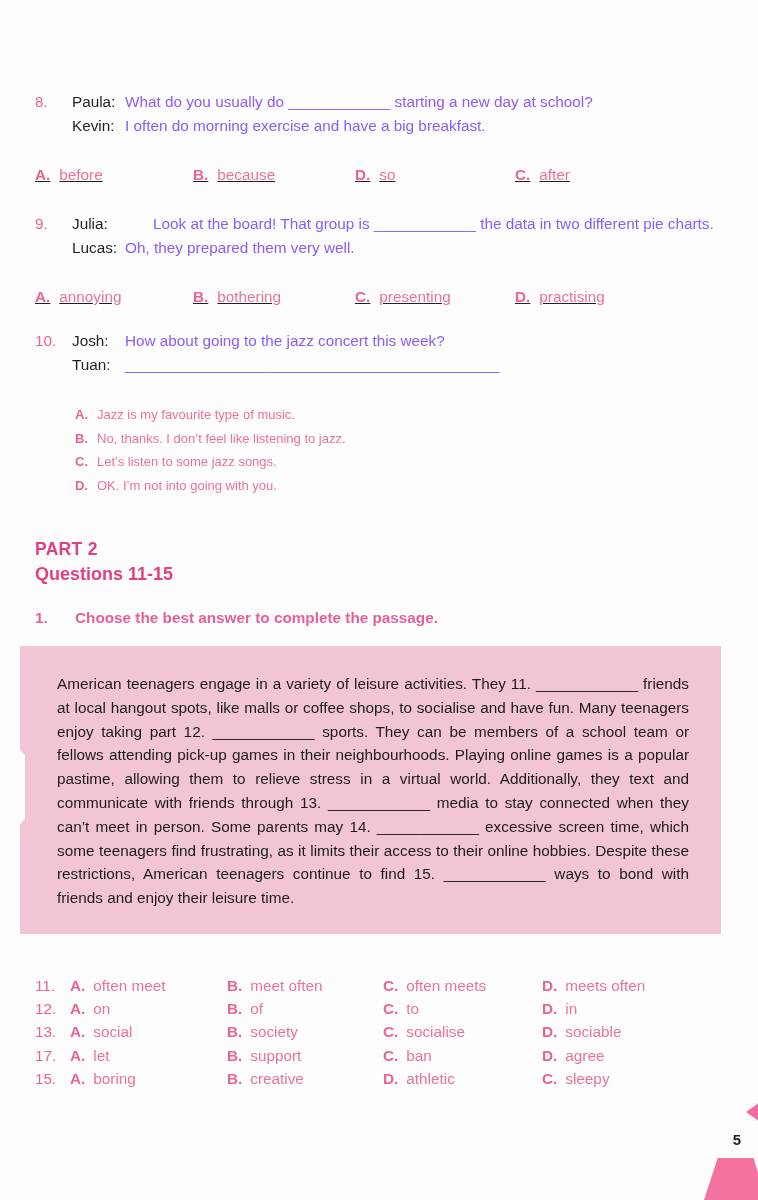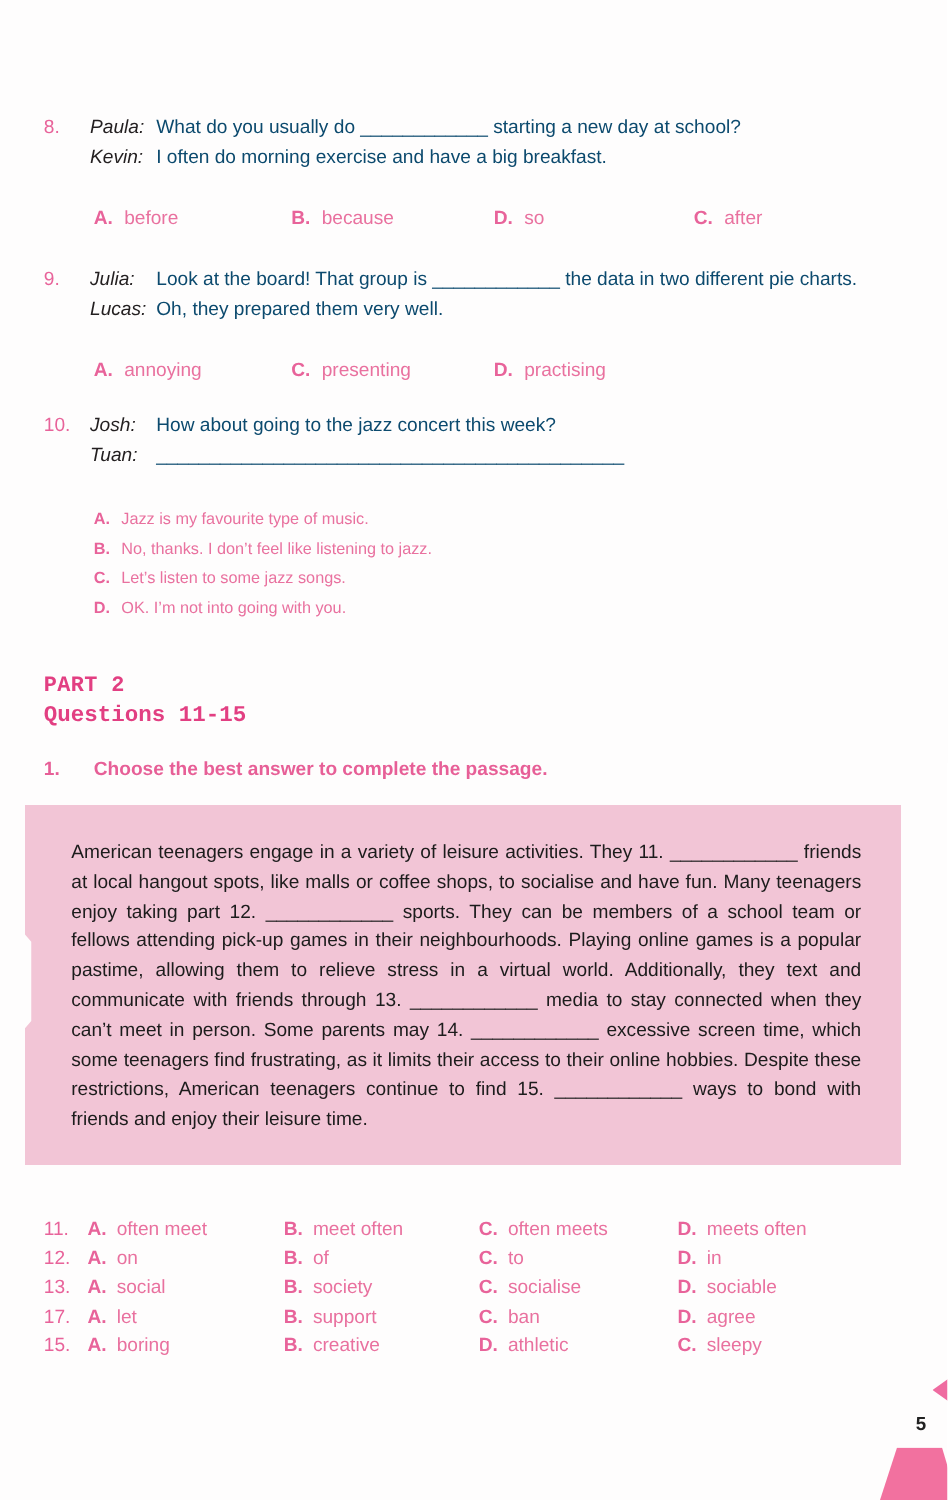--- a/index.html
+++ b/index.html
@@ -14,46 +14,46 @@
     padding: 90px 42px 0 35px;
   }
   
   .dia-grid {
     display: grid;
     grid-template-columns: 37px 53px 1fr;
     line-height: 24px;
     font-size: 15.3px;
   }
   .qnum { color: #e8639a; }
-  .speaker { font-style: italic; color: #231f20; }
-  .dia-text { color: #0c4a6e; }
-  .dia-text.justify { text-align: justify; }
+  .speaker { color: #231f20; }
+  .dia-text { color: #8b5cf6; }
+  .dia-text.justify { text-align: justify; margin-left: 28px; }
   .q9 { margin-top: 25px; }
   .q10 { margin-top: 20px; }
 
   .opt-row {
     display: grid;
     grid-template-columns: 158px 162px 160px 1fr;
-    margin-left: 40px;
     margin-top: 25px;
     line-height: 24px;
     font-size: 15.3px;
+    text-decoration: underline;
   }
   .opt .lbl { font-weight: bold; color: #e8639a; margin-right: 9px; }
   .opt .txt { color: #e9719f; }
 
   .opt-list {
     margin-left: 40px;
     margin-top: 26px;
     line-height: 23.5px;
     font-size: 13px;
   }
 
   
-  .part-header { margin-top: 42px; font-family: Liberation Mono, monospace; }
+  .part-header { margin-top: 42px; }
   .part-title {
     color: #e23f82; font-weight: bold; font-size: 17.5px; letter-spacing: .3px;
   }
   .part-subtitle {
     color: #e23f82; font-weight: bold; font-size: 18px; margin-top: 4px;
   }
   .instruction-row {
     display: grid; grid-template-columns: 40px 1fr;
     margin-top: 24px; font-size: 15.3px; font-weight: bold; color: #e75f97;
   }
@@ -118,20 +118,21 @@
     <div class="dia-grid">
       <span class="qnum">9.</span>
       <span class="speaker">Julia:</span>
       <div class="dia-text justify">Look at the board! That group is ____________ the data in two different pie charts.</div>
       <span></span>
       <span class="speaker">Lucas:</span>
       <div class="dia-text">Oh, they prepared them very well.</div>
     </div>
     <div class="opt-row">
       <span class="opt"><span class="lbl">A.</span><span class="txt">annoying</span></span>
+      <span class="opt"><span class="lbl">B.</span><span class="txt">bothering</span></span>
       <span class="opt"><span class="lbl">C.</span><span class="txt">presenting</span></span>
       <span class="opt"><span class="lbl">D.</span><span class="txt">practising</span></span>
     </div>
   </section>
 
   <section class="q10">
     <div class="dia-grid">
       <span class="qnum">10.</span>
       <span class="speaker">Josh:</span>
       <div class="dia-text">How about going to the jazz concert this week?</div>

